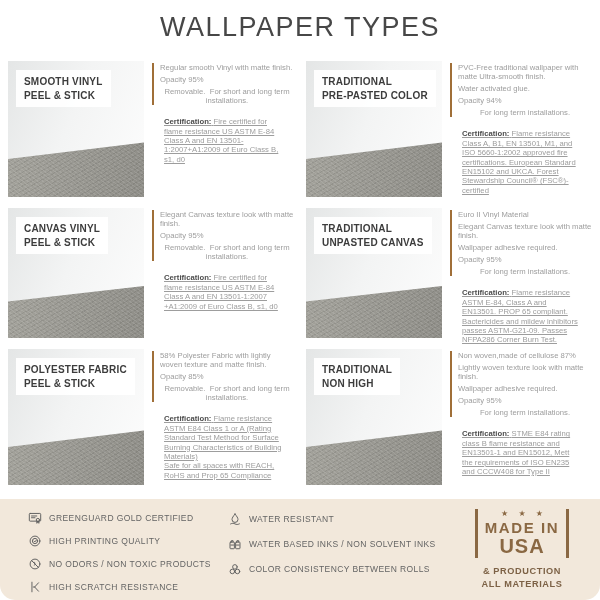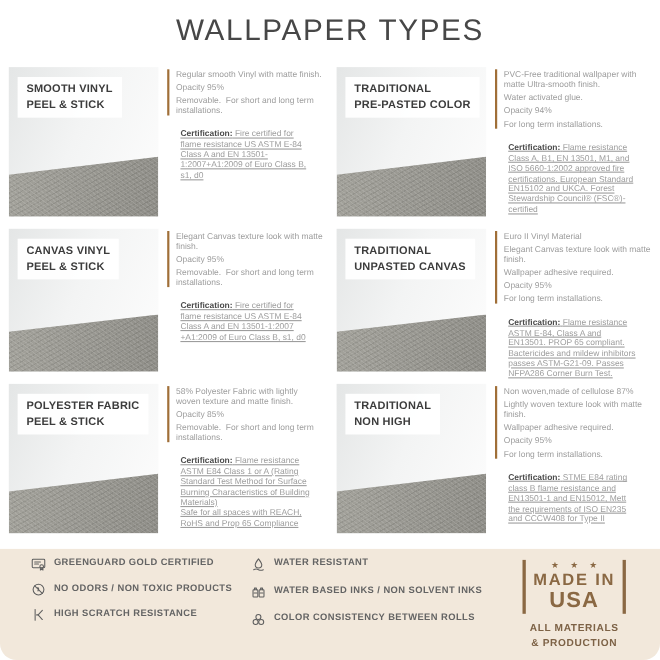--- a/index.html
+++ b/index.html
@@ -38,32 +38,32 @@
   .photo-label span{display:block;white-space:nowrap;}
   .text{flex:1;padding-top:2px;min-width:0;}
   .desc{
     border-left:2px solid var(--accent,#a06f38);
     padding-left:6px;margin:0 0 9px 0;
   }
   .desc p{
     margin:0 0 3px 0;font-size:7.7px;line-height:1.18;color:var(--body-gray,#9d9d9d);
     white-space:pre-wrap;
   }
-  .desc p:last-child{margin-bottom:0;}
+  .desc p:last-child{margin-bottom:0;text-align:center;}
   .cert{margin:12px;font-size:7.7px;line-height:1.22;color:var(--body-gray,#9d9d9d);text-decoration:underline;}
   .cert-label{font-weight:700;color:#4c4c4c;}
   .cert-text{white-space:pre-line;}
   .footer{
     position:absolute;left:0;top:499px;width:600px;height:101px;
     background:var(--footer-bg,#f2e8db);
   }
   .fcol{position:absolute;top:7px;}
   .fcol-1{left:28px;}
   .fcol-2{left:228px;}
-  .feat{display:flex;gap:7px;height:23px;font-weight:bold;}
+  .feat{display:flex;align-items:center;gap:7px;height:23px;}
   .fcol-2 .feat{height:25px;}
   .feat svg{flex:0 0 14px;}
   .flabel{font-size:8.5px;letter-spacing:.4px;color:#646464;white-space:nowrap;}
   .usa{
     position:absolute;left:462px;top:10px;width:120px;text-align:center;
     color:var(--usa-brown,#8a6843);
   }
   .usa-badge{
     display:inline-block;border-left:3px solid;border-right:3px solid;
     padding:1px 7px 2px 7px;line-height:1;
@@ -207,20 +207,28 @@
             <rect x="1.5" y="2.8" width="13" height="8.8" rx="1"></rect>
             <path d="M4 5.7h6M4 7.7h4"></path>
             <circle cx="11.3" cy="10.3" r="1.9"></circle>
             <path d="M10.4 11.9l-.5 2 1.4-.8 1.4.8-.5-2"></path>
           </svg>
         <span class="flabel">GREENGUARD GOLD CERTIFIED</span>
       </div>
       <div class="feat">
         <svg width="14" height="14" viewBox="0 0 16 16" fill="none" stroke="#5f5f5f" stroke-width="1.1" stroke-linecap="round" stroke-linejoin="round">
             <circle cx="8" cy="8" r="5.6"></circle>
+            <circle cx="8" cy="8" r="3"></circle>
+            <path d="M6.8 8.1l1 1 1.6-1.9"></path>
+          </svg>
+        <span class="flabel">HIGH PRINTING QUALITY</span>
+      </div>
+      <div class="feat">
+        <svg width="14" height="14" viewBox="0 0 16 16" fill="none" stroke="#5f5f5f" stroke-width="1.1" stroke-linecap="round" stroke-linejoin="round">
+            <circle cx="8" cy="8" r="5.6"></circle>
             <path d="M4.1 4.1l7.8 7.8"></path>
             <path d="M7.2 5.8c1 .9 1 2.6.2 3.6"></path>
           </svg>
         <span class="flabel">NO ODORS / NON TOXIC PRODUCTS</span>
       </div>
       <div class="feat">
         <svg width="14" height="14" viewBox="0 0 16 16" fill="none" stroke="#5f5f5f" stroke-width="1.1" stroke-linecap="round" stroke-linejoin="round">
             <path d="M4.5 2.5v11"></path>
             <path d="M12 3.2L7.6 8l4.4 4.8"></path>
             <path d="M7.6 8H6"></path>
@@ -257,18 +265,18 @@
       </div>
     </div>
 
     <div class="usa">
       <div class="usa-badge">
         <div class="usa-stars">★ ★ ★</div>
         <div class="usa-madein">MADE IN</div>
         <div class="usa-usa">USA</div>
       </div>
       <div class="usa-caption">
+        <div>&amp; PRODUCTION</div>
         <div>ALL MATERIALS</div>
-        <div>&amp; PRODUCTION</div>
       </div>
     </div>
   </footer>
 </div>
 
 </body></html>

